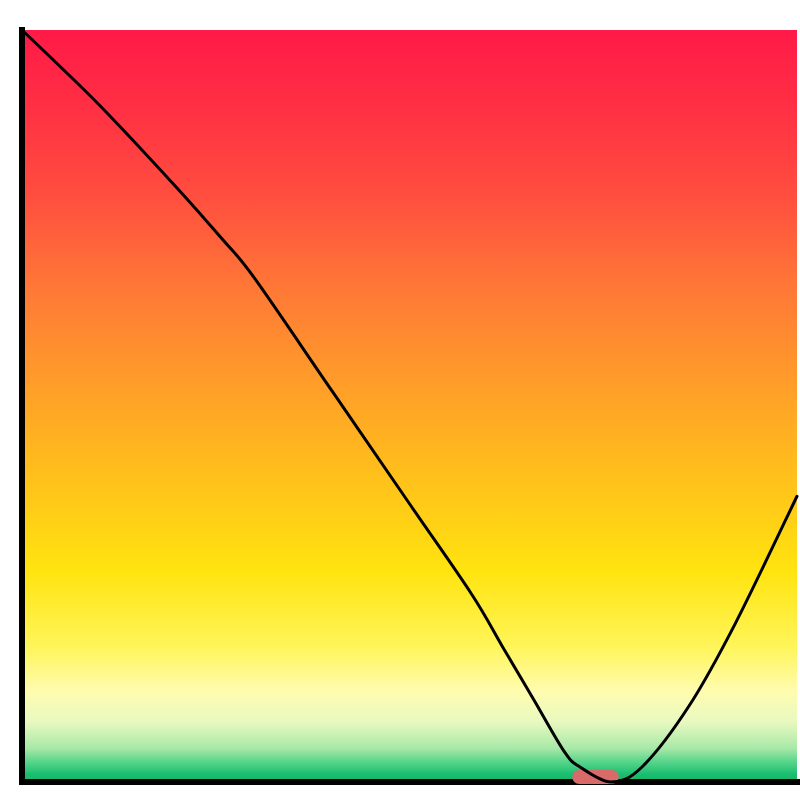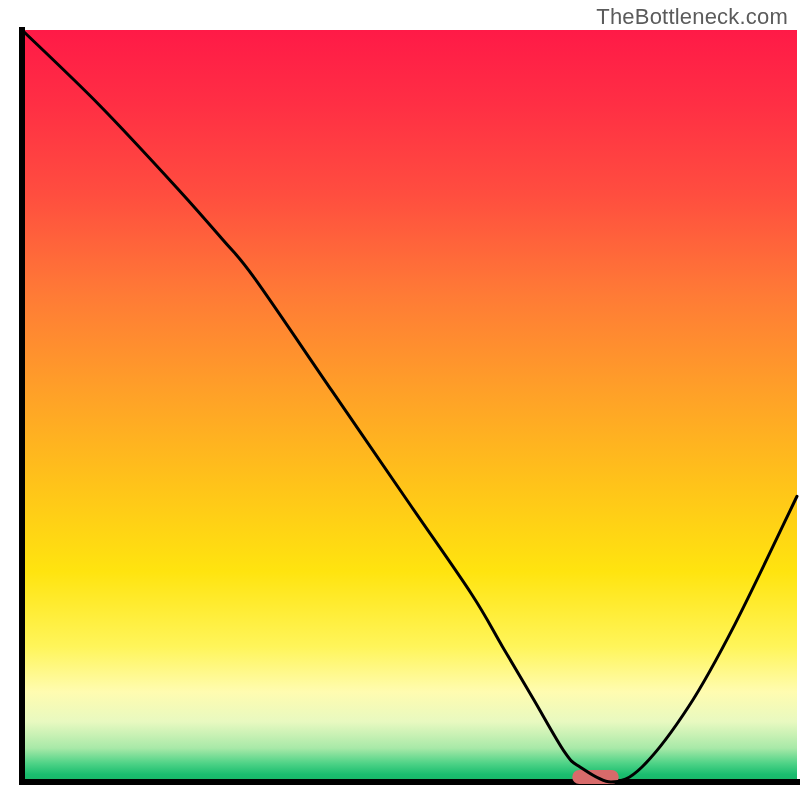--- a/index.html
+++ b/index.html
@@ -25,21 +25,20 @@
     letter-spacing: 0.2px;
   }
   svg {
     display: block;
   }
 </style>
 </head>
 <body>
 
 <div class="container">
-  <div class="watermark">TheBottleneck.com</div>
   <svg id="chart-svg" width="800" height="800" viewBox="0 0 800 800">
     <defs>
       <linearGradient id="bg-grad" x1="0" y1="0" x2="0" y2="1">
           <stop offset="0%" stop-color="#ff1a47"></stop>
           <stop offset="10%" stop-color="#ff2f44"></stop>
           <stop offset="22%" stop-color="#ff4e3f"></stop>
           <stop offset="35%" stop-color="#ff7a36"></stop>
           <stop offset="48%" stop-color="#ffa028"></stop>
           <stop offset="60%" stop-color="#ffc21a"></stop>
           <stop offset="72%" stop-color="#ffe40f"></stop>

